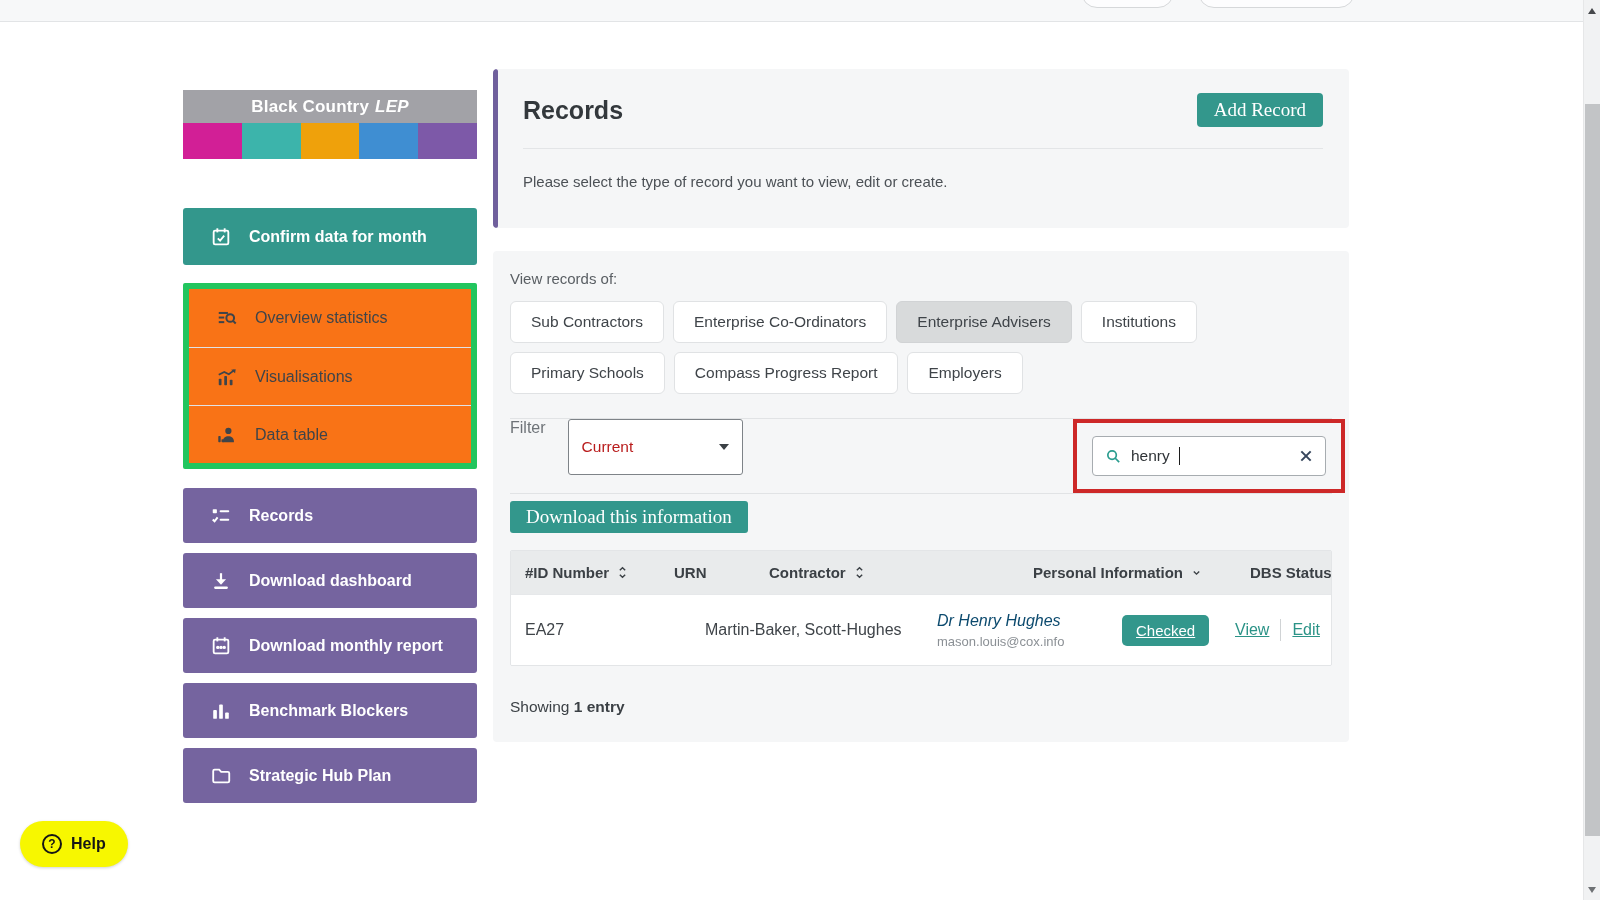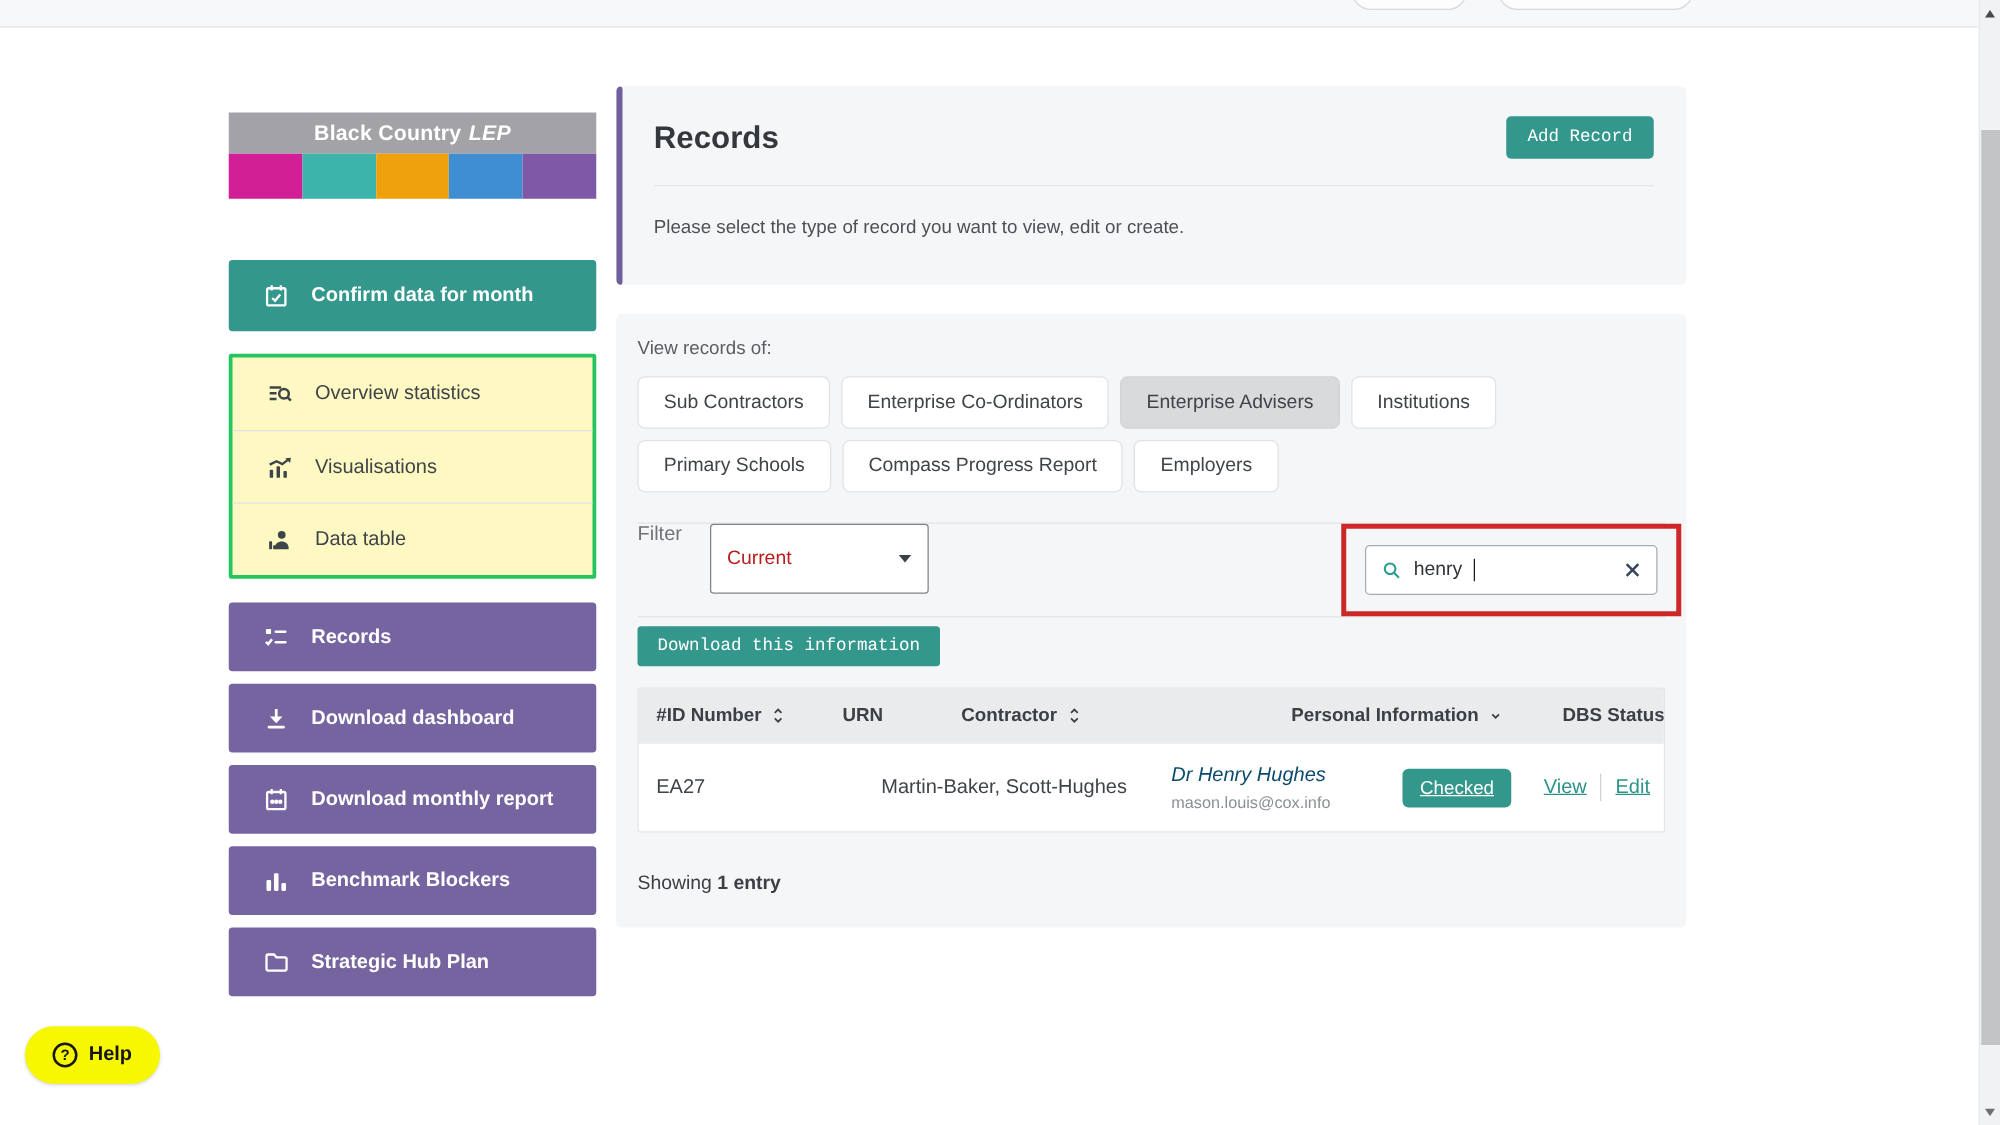--- a/index.html
+++ b/index.html
@@ -29,21 +29,21 @@
                color:#ffffff; font-size:17px; font-weight:bold; letter-spacing:.2px; }
   .logo-gray .lep { font-style:italic; margin-left:6px; }
   .logo-strip { display:flex; height:36px; }
   .logo-strip span { flex:1; }
   .side-nav { margin-top:49px; }
   .side { display:flex; align-items:center; gap:17px; padding:0 27px; font-size:16px; }
   .side .lbl { white-space:nowrap; }
   .side .icon { width:22px; height:22px; flex:0 0 22px; display:flex; align-items:center; justify-content:center; }
   .side .icon svg { width:22px; height:22px; display:block; }
   .side.teal { height:57px; background:var(--teal); color:#fff; font-weight:600; border-radius:3px; margin-bottom:18px; }
-  .side-group { background:#fef9c3; border:3px solid #22c55e; border-radius:2px; margin-bottom:19px; }
+  .side-group { background:#f97316; border:6px solid #22c55e; border-radius:2px; margin-bottom:19px; }
   .side.light { height:58px; color:#3f4449; }
   .side.light + .side.light { border-top:1px solid #e1e2e5; }
   .side.purple { height:55px; background:var(--purple); color:#fff; font-weight:600; border-radius:3px; margin-bottom:10px; }
   .side.purple:last-of-type { margin-bottom:11px; }
 
   
   .help-btn { position:absolute; left:20px; top:821px; height:46px; padding:0 22px;
               background:var(--yellow); border-radius:23px; display:flex; align-items:center; gap:9px;
               font-weight:bold; font-size:16px; color:#151515; box-shadow:0 1px 3px rgba(0,0,0,.18); }
   .help-q { width:20px; height:20px; border:2px solid #151515; border-radius:50%;
@@ -52,21 +52,21 @@
   
   .main { position:absolute; left:493px; top:69px; width:856px; }
 
   .header-card { position:relative; background:#f5f6f7; border-radius:4px; height:159px;
                  padding:0 26px 0 30px; overflow:hidden; }
   .header-card .stripe { position:absolute; left:0; top:0; bottom:0; width:5px;
                          background:var(--stripe); border-radius:3px; }
   .title-row { display:flex; align-items:center; justify-content:space-between; padding-top:24px; }
   .page-title { font-size:25px; font-weight:bold; color:#33383c; }
   .btn-teal { background:var(--teal); color:#fff; border:none; border-radius:4px;
-              font-family:Liberation Mono, monospace; font-size:14px; cursor:pointer; }
+              font-family:Liberation Serif, serif; font-size:19px; cursor:pointer; }
   .add-btn { height:34px; padding:0 17px; }
   .hdr-div { border:none; border-top:1px solid #e3e5e7; margin-top:21px; }
   .subtitle { margin-top:24px; font-size:15px; color:#4c5156; }
 
   .main-card { margin-top:23px; background:#f5f6f7; border-radius:4px; min-height:490px;
                padding:19px 17px 26px; position:relative; }
   .view-label { font-size:15px; color:#595e63; }
   .type-btns { margin-top:14px; display:flex; flex-wrap:wrap; gap:9px; max-width:700px; }
   .type-btn { height:42px; padding:0 20px; background:#ffffff; border:1px solid #e0e2e4;
               border-radius:6px; font-family:inherit; font-size:15.5px; color:#3f4449; cursor:pointer; white-space:nowrap; }

